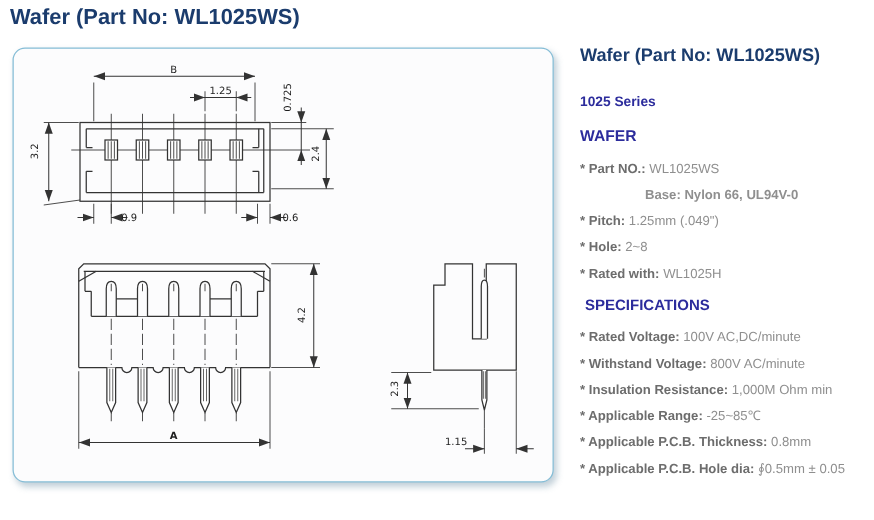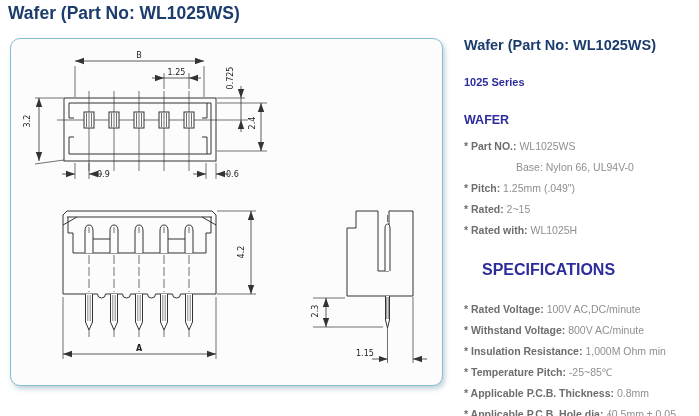--- a/index.html
+++ b/index.html
@@ -20,27 +20,27 @@
   .draw-box svg{position:absolute;left:0;top:0;}
   svg line, svg rect, svg path{stroke:#333;fill:none;stroke-width:1;}
   svg .thin{stroke-width:0.7;}
   svg .hair{stroke-width:0.6;}
   svg .dim{stroke-width:0.8;}
   svg .mask{fill:#fcfcfd;}
   svg text{fill:#1d1d1d;stroke:none;font-family:"DejaVu Sans", sans-serif;font-size:8px;}
   .panel{position:absolute;left:464px;top:36px;width:234px;}
   .panel h2{margin:0;font-size:14.5px;line-height:18px;font-weight:bold;color:#1b3c6d;}
   .series{margin-top:22px;font-size:11px;line-height:13px;font-weight:bold;color:#2c2c9c;}
-  .sec{margin-top:24px;font-size:12.5px;line-height:15px;font-weight:bold;color:#2c2c9c;}
+  .sec{margin-top:13px;font-size:12.5px;line-height:15px;font-weight:bold;color:#2c2c9c;}
   .spec-list{margin-top:8px;}
   .spec-line{height:21.1px;line-height:21.1px;font-size:10.5px;white-space:nowrap;}
   .spec-line .lbl{font-weight:bold;color:#6d6d6d;}
   .spec-line .val{color:#8f8f8f;}
-  .spec-line.indent{padding-left:52px;}
-  .sec2{height:21.1px;line-height:21.1px;font-size:16px;font-weight:bold;color:#2c2c9c;margin:18px;}
+  .spec-line.indent{padding-left:52px;font-weight:bold;}
+  .sec2{height:21.1px;line-height:21.1px;font-size:12px;font-weight:bold;color:#2c2c9c;margin:4px;}
 </style>
 </head>
 <body>
 
 <h1 class="page-title">Wafer (Part No: WL1025WS)</h1>
 
 <div class="draw-box">
   <svg width="428" height="343" viewBox="0 0 428 343">
     <defs>
       <marker id="mE" viewBox="0 0 10 8" markerWidth="10" markerHeight="8" refX="9" refY="4" orient="auto" markerUnits="userSpaceOnUse">
@@ -228,23 +228,23 @@
 </div>
 
 <aside class="panel">
   <h2>Wafer (Part No: WL1025WS)</h2>
   <div class="series">1025 Series</div>
   <div class="sec">WAFER</div>
   <div class="spec-list">
     <div class="spec-line"><span class="lbl">* Part NO.:</span> <span class="val">WL1025WS</span></div>
     <div class="spec-line indent"><span class="val">Base: Nylon 66, UL94V-0</span></div>
     <div class="spec-line"><span class="lbl">* Pitch:</span> <span class="val">1.25mm (.049")</span></div>
-    <div class="spec-line"><span class="lbl">* Rated:</span> <span class="val">2~15</span></div>
+    <div class="spec-line"><span class="lbl">* Hole:</span> <span class="val">2~8</span></div>
     <div class="spec-line"><span class="lbl">* Rated with:</span> <span class="val">WL1025H</span></div>
     <div class="sec2">SPECIFICATIONS</div>
     <div class="spec-line"><span class="lbl">* Rated Voltage:</span> <span class="val">100V AC,DC/minute</span></div>
     <div class="spec-line"><span class="lbl">* Withstand Voltage:</span> <span class="val">800V AC/minute</span></div>
     <div class="spec-line"><span class="lbl">* Insulation Resistance:</span> <span class="val">1,000M Ohm min</span></div>
-    <div class="spec-line"><span class="lbl">* Temperature Pitch:</span> <span class="val">-25~85℃</span></div>
+    <div class="spec-line"><span class="lbl">* Applicable Range:</span> <span class="val">-25~85℃</span></div>
     <div class="spec-line"><span class="lbl">* Applicable P.C.B. Thickness:</span> <span class="val">0.8mm</span></div>
     <div class="spec-line"><span class="lbl">* Applicable P.C.B. Hole dia:</span> <span class="val">∮0.5mm ± 0.05</span></div>
   </div>
 </aside>
 
 </body></html>

